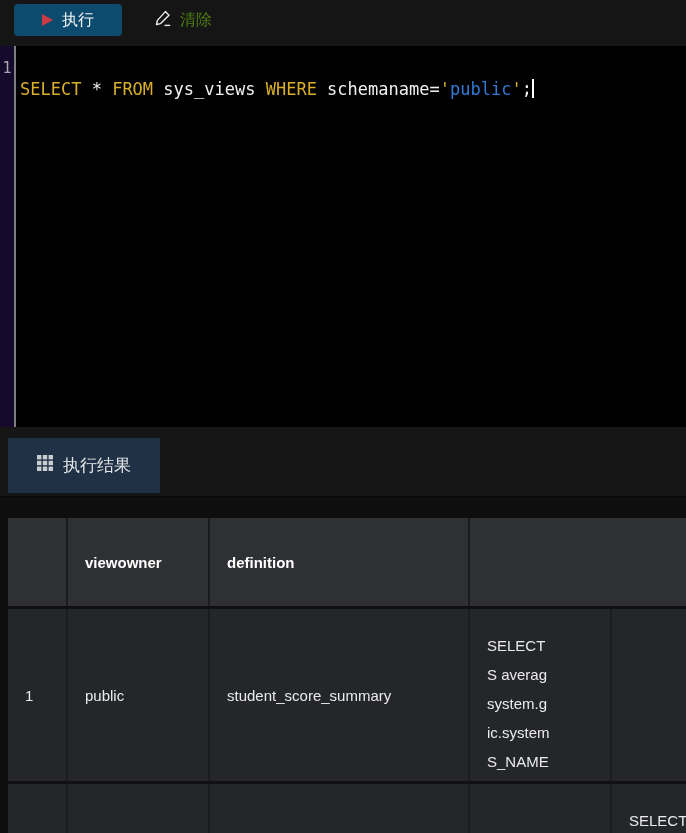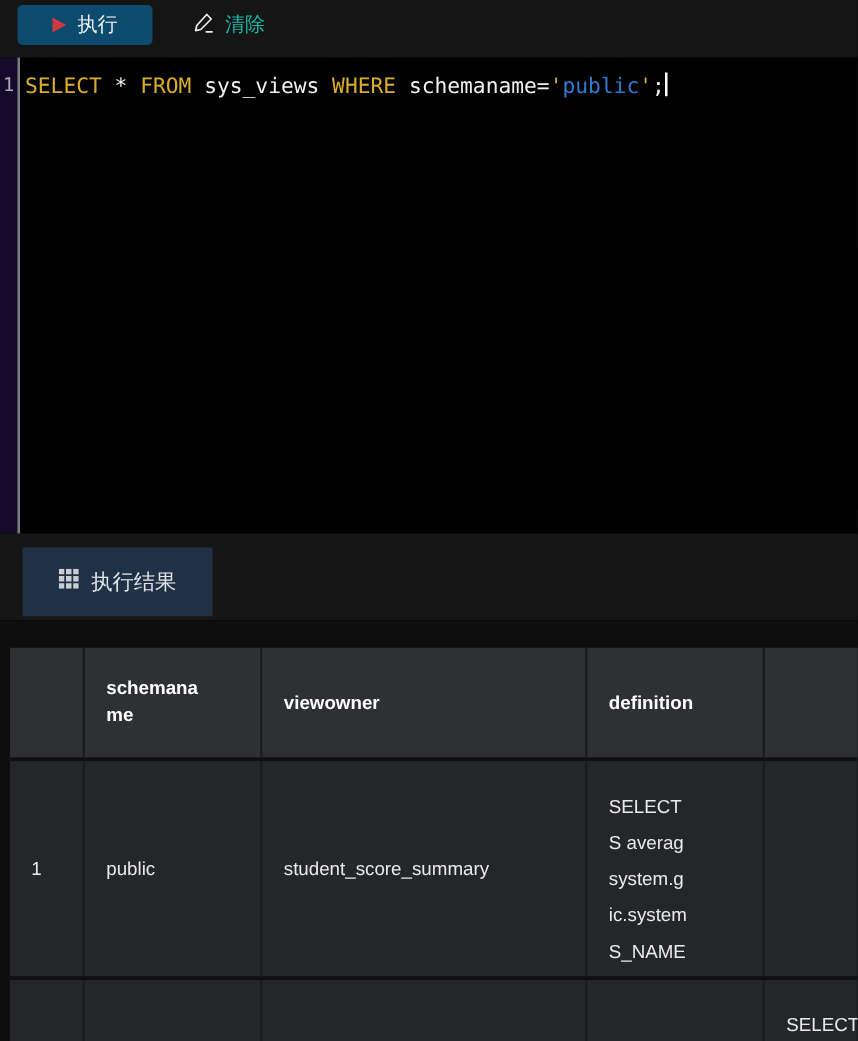--- a/index.html
+++ b/index.html
@@ -8,44 +8,44 @@
 
   
   .toolbar { position:absolute; top:0; left:0; width:686px; height:46px;
              background:#151516; display:flex; align-items:center; padding-left:14px; }
   .exec-btn { height:32px; min-width:108px; background:#0c4a6e; border:none;
               border-radius:4px; display:flex; align-items:center; justify-content:center;
               gap:9px; color:#f2f2f2; font-size:16px; margin-top:-6px; cursor:pointer;
               font-family:inherit; }
   .play-icon { width:0; height:0; border-left:11px solid #ce3a44;
                border-top:6px solid transparent; border-bottom:6px solid transparent; }
-  .clear-btn { display:flex; align-items:center; gap:8px; color:#14b8a6; font-size:16px;
+  .clear-btn { display:flex; align-items:center; gap:8px; color:#4d7c0f; font-size:16px;
                margin-left:32px; margin-top:-6px; background:transparent; border:none;
                cursor:pointer; font-family:inherit; }
 
   
   .editor { position:absolute; top:46px; left:0; width:686px; height:381px;
             background:#000; display:flex; }
   .gutter { width:16px; background:#160a2c; border-right:2px solid #7d7d7d;
             padding-top:13px; text-align:center; color:#a9a9b4;
             font:15px "DejaVu Sans Mono", monospace; flex:none; }
   .code { flex:1; padding:10px 0 0 4px; font:17px/26px "DejaVu Sans Mono", monospace;
-          color:#f0f0f0; white-space:pre; }
+          color:#f0f0f0; white-space:pre;margin-top:20px; }
   .kw  { color:#d9ae2a; }
   .q   { color:#d9ae2a; }
   .str { color:#2f7bd6; }
   .caret { display:inline-block; width:2px; height:19px; background:#ffffff;
            vertical-align:-3px; animation:blink 1s steps(1) infinite; }
   @keyframes blink { 50% { opacity:0; } }
 
   
   .results { position:absolute; top:427px; left:0; width:686px; height:406px;
              background:#0e0e0f; }
   .tab-bar { height:70px; background:#161617; border-bottom:1px solid #090909;
-             padding:11px 0 0 18px; }
+             padding:11px 0 0 8px; }
   .tab { width:152px; height:55px; background:#213145; display:flex; align-items:center;
          justify-content:center; gap:10px; color:#e2e6ea; font-size:17px; cursor:pointer; }
   .tab svg { flex:none; }
 
   
   .table-wrap { position:absolute; top:91px; left:8px; width:678px; height:315px;
                 overflow:hidden; }
   .trow { display:grid; grid-template-columns:60px 142px 260px 142px 320px;
           background:#242629; width:926px; }
   .thead { background:#2e3033; height:88px; }
@@ -101,23 +101,20 @@
         </svg>
       </span>
       <span>执行结果</span>
     </div>
   </div>
 
   <div class="table-wrap">
 
     <div class="trow thead">
       <div class="cell th"></div>
-      <div class="cell th">
-        <span class="wrap-narrow">schemaname</span>
-      </div>
       <div class="cell th">viewowner</div>
       <div class="cell th">definition</div>
     </div>
 
     <div class="trow tbody">
       <div class="cell">1</div>
       <div class="cell">public</div>
       <div class="cell">student_score_summary</div>
       <div class="cell def-cell">
         <div>SELECT</div>

